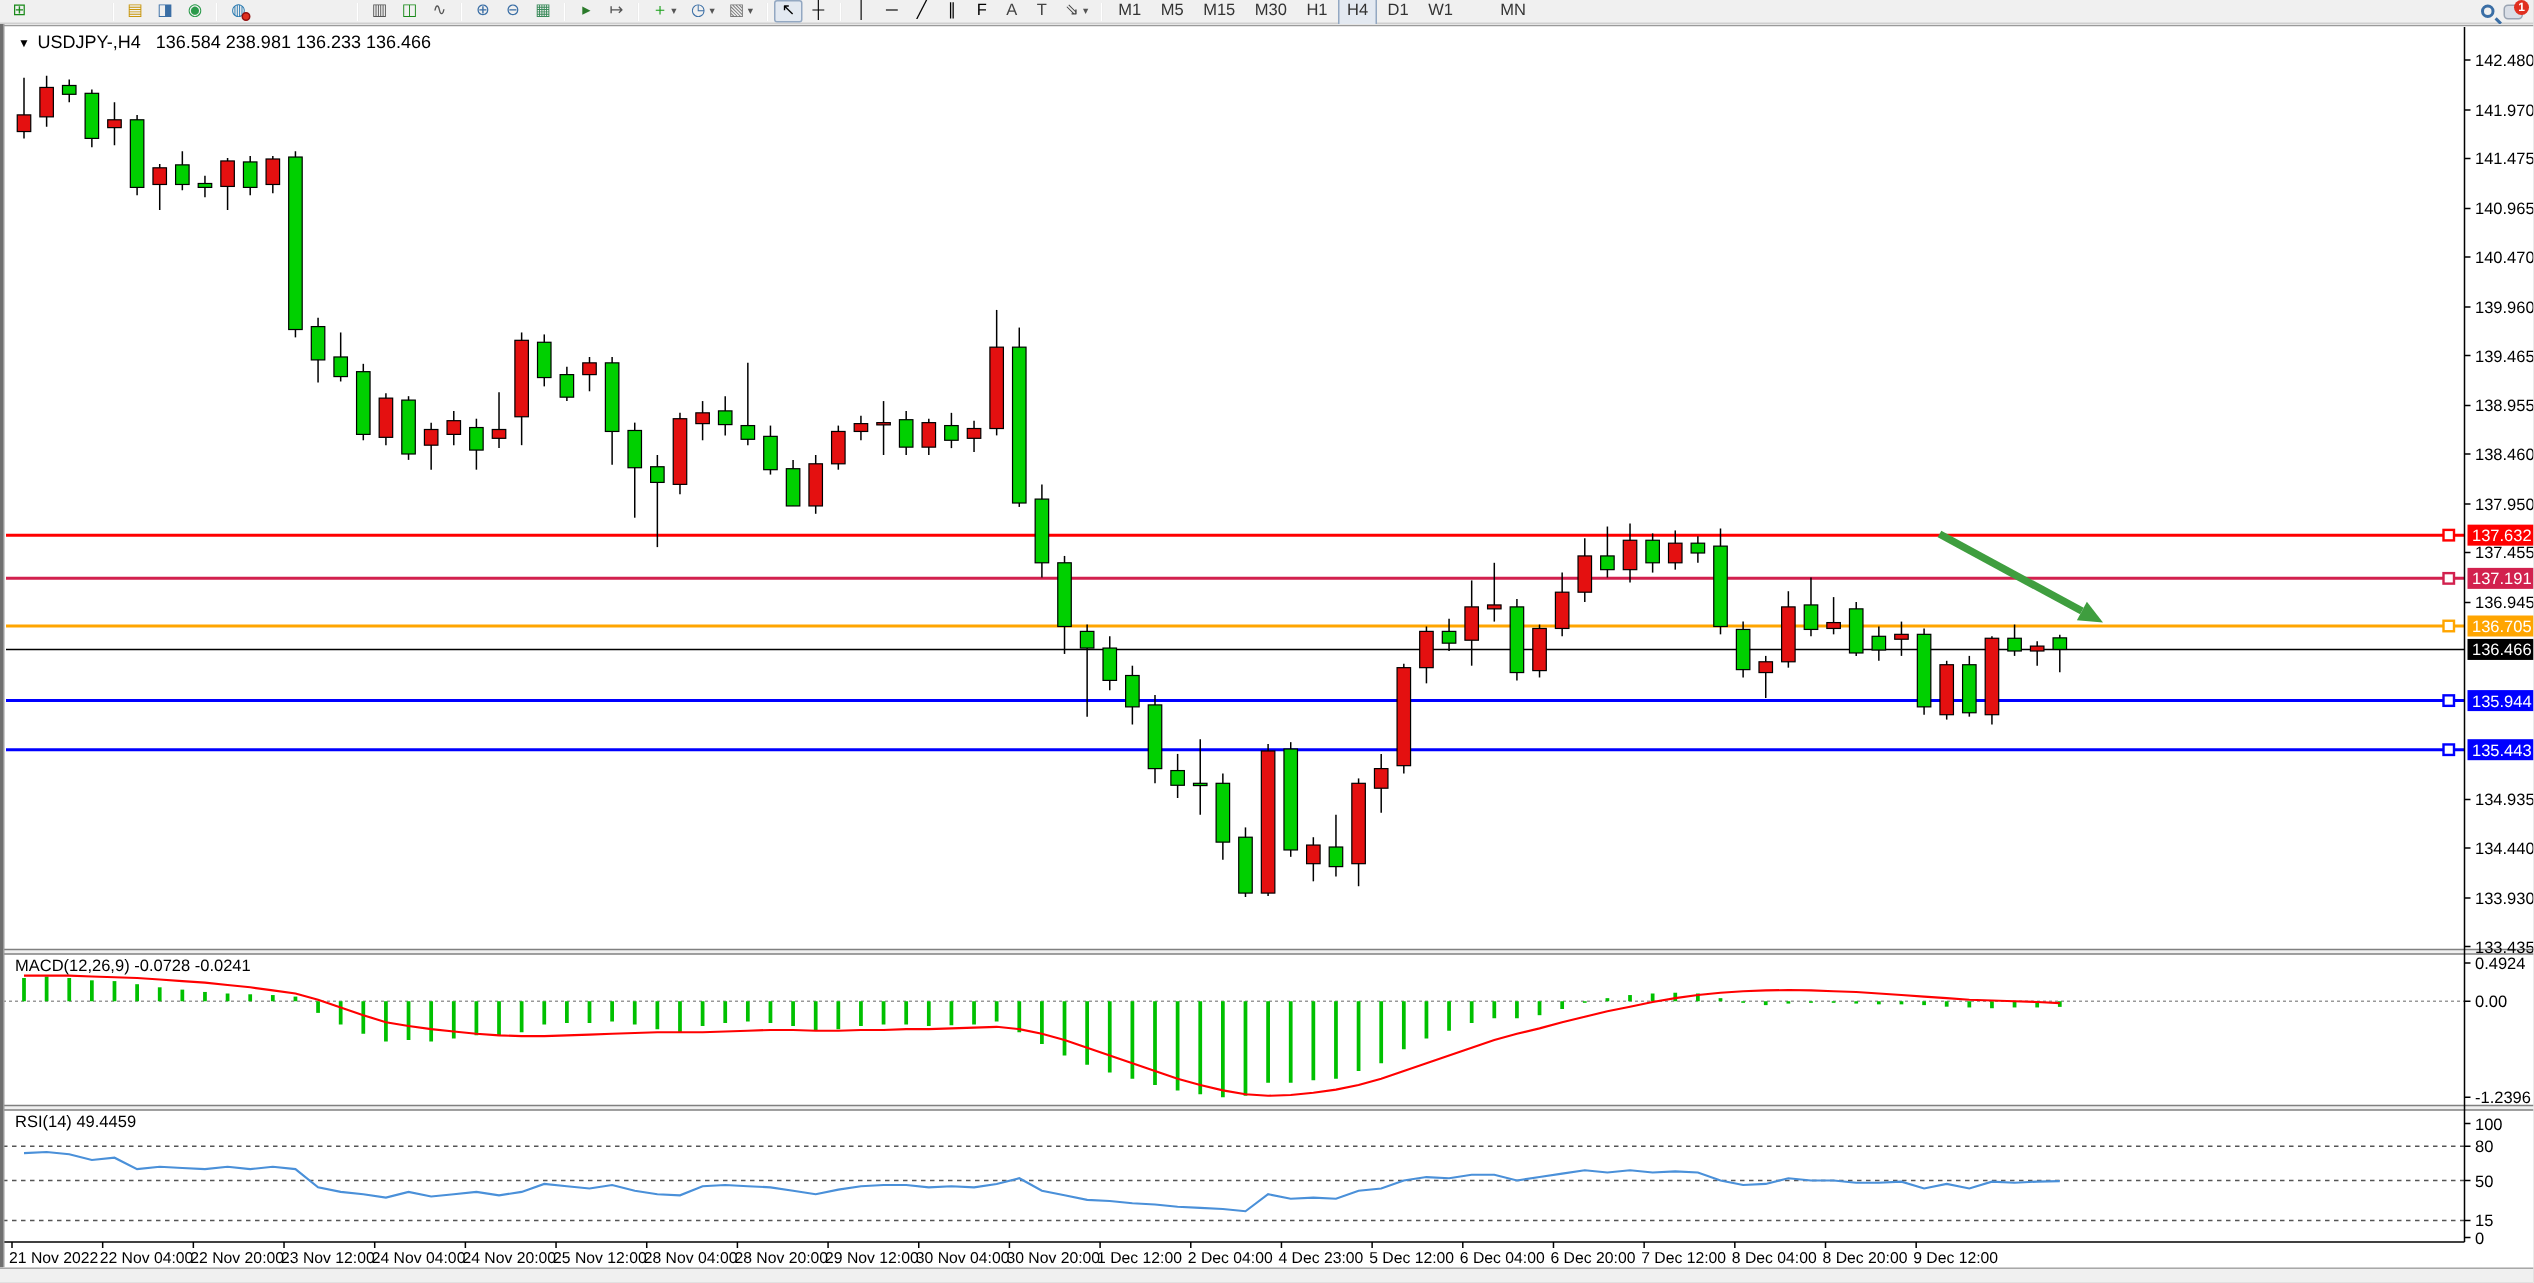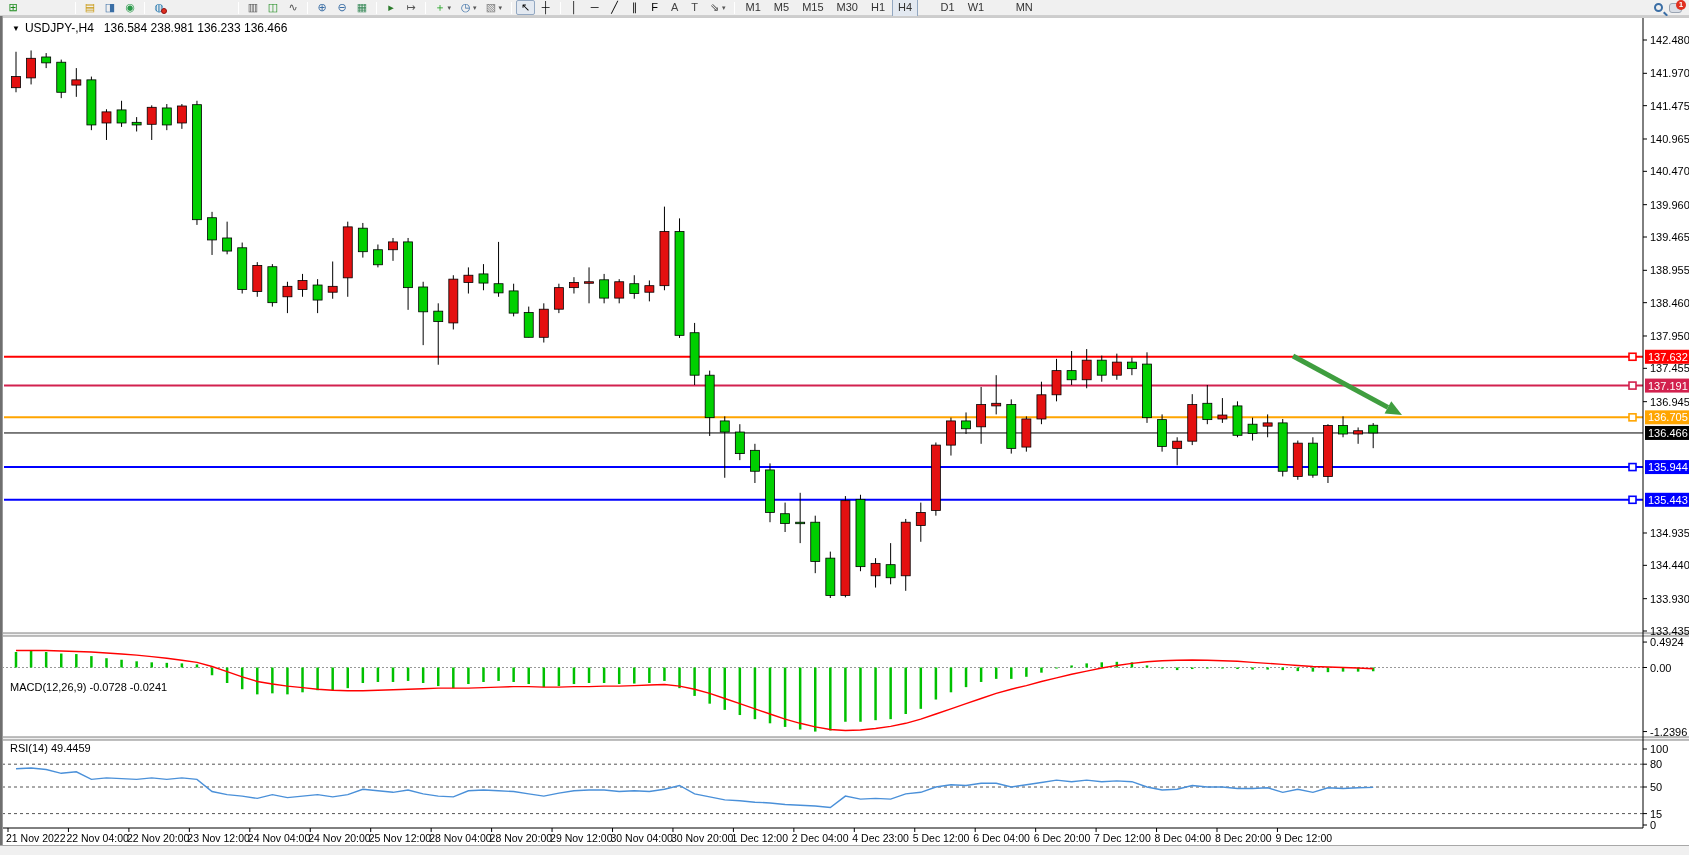--- a/index.html
+++ b/index.html
@@ -134,21 +134,21 @@
         <span class="tb-glyph" style="color: rgb(68, 68, 68);">⇘</span>
         <span class="tb-caret">▾</span>
       </span>
       <span class="tb-sep"></span>
       <span class="tb-btn" style="padding: 0px 5px;">M1</span>
       <span class="tb-btn" style="padding: 0px 5px;">M5</span>
       <span class="tb-btn" style="padding: 0px 5px;">M15</span>
       <span class="tb-btn" style="padding: 0px 5px;">M30</span>
       <span class="tb-btn" style="padding: 4px 5px;">H1</span>
       <span class="tb-btn active" style="padding: 16px 5px;">H4</span>
-      <span class="tb-btn" style="padding: 0px 5px; margin-left: 16px;">D1</span>
+      <span class="tb-btn" style="padding: 0px 5px;">D1</span>
       <span class="tb-btn" style="padding: 16px 5px;">W1</span>
       <span class="tb-btn" style="padding: 0px 5px; margin-left: 19px;">MN</span>
       <div class="tb-right">
       <span class="icon-search"></span>
       <span class="icon-chat">
         <span class="badge">1</span>
       </span>
     </div>
   </div>
 
@@ -742,18 +742,18 @@
         <line x1="1154.55" y1="812" x2="1154.55" y2="816" stroke="#000" stroke-width="1"></line>
         <text x="1152.55" y="826" font-size="10.5" fill="#000">8 Dec 04:00</text>
         <line x1="1215" y1="812" x2="1215" y2="816" stroke="#000" stroke-width="1"></line>
         <text x="1213" y="826" font-size="10.5" fill="#000">8 Dec 20:00</text>
         <line x1="1275.45" y1="812" x2="1275.45" y2="816" stroke="#000" stroke-width="1"></line>
         <text x="1273.45" y="826" font-size="10.5" fill="#000">9 Dec 12:00</text>
       </svg>
     <div class="overlay" style="left:10px;top:5px;">
       <span class="title-arrow">▼</span><span class="title-sym">USDJPY-,H4</span><span>136.584 238.981 136.233 136.466</span>
     </div>
-    <div class="ind-label" style="left:8px;top:622px;margin-top:43px;">MACD(12,26,9) -0.0728 -0.0241</div>
+    <div class="ind-label" style="left:8px;top:622px;">MACD(12,26,9) -0.0728 -0.0241</div>
     <div class="ind-label" style="left:8px;top:726px;">RSI(14) 49.4459</div>
   </div>
 
   <div class="statusbar"></div>
 </div>
 
 </body></html>

